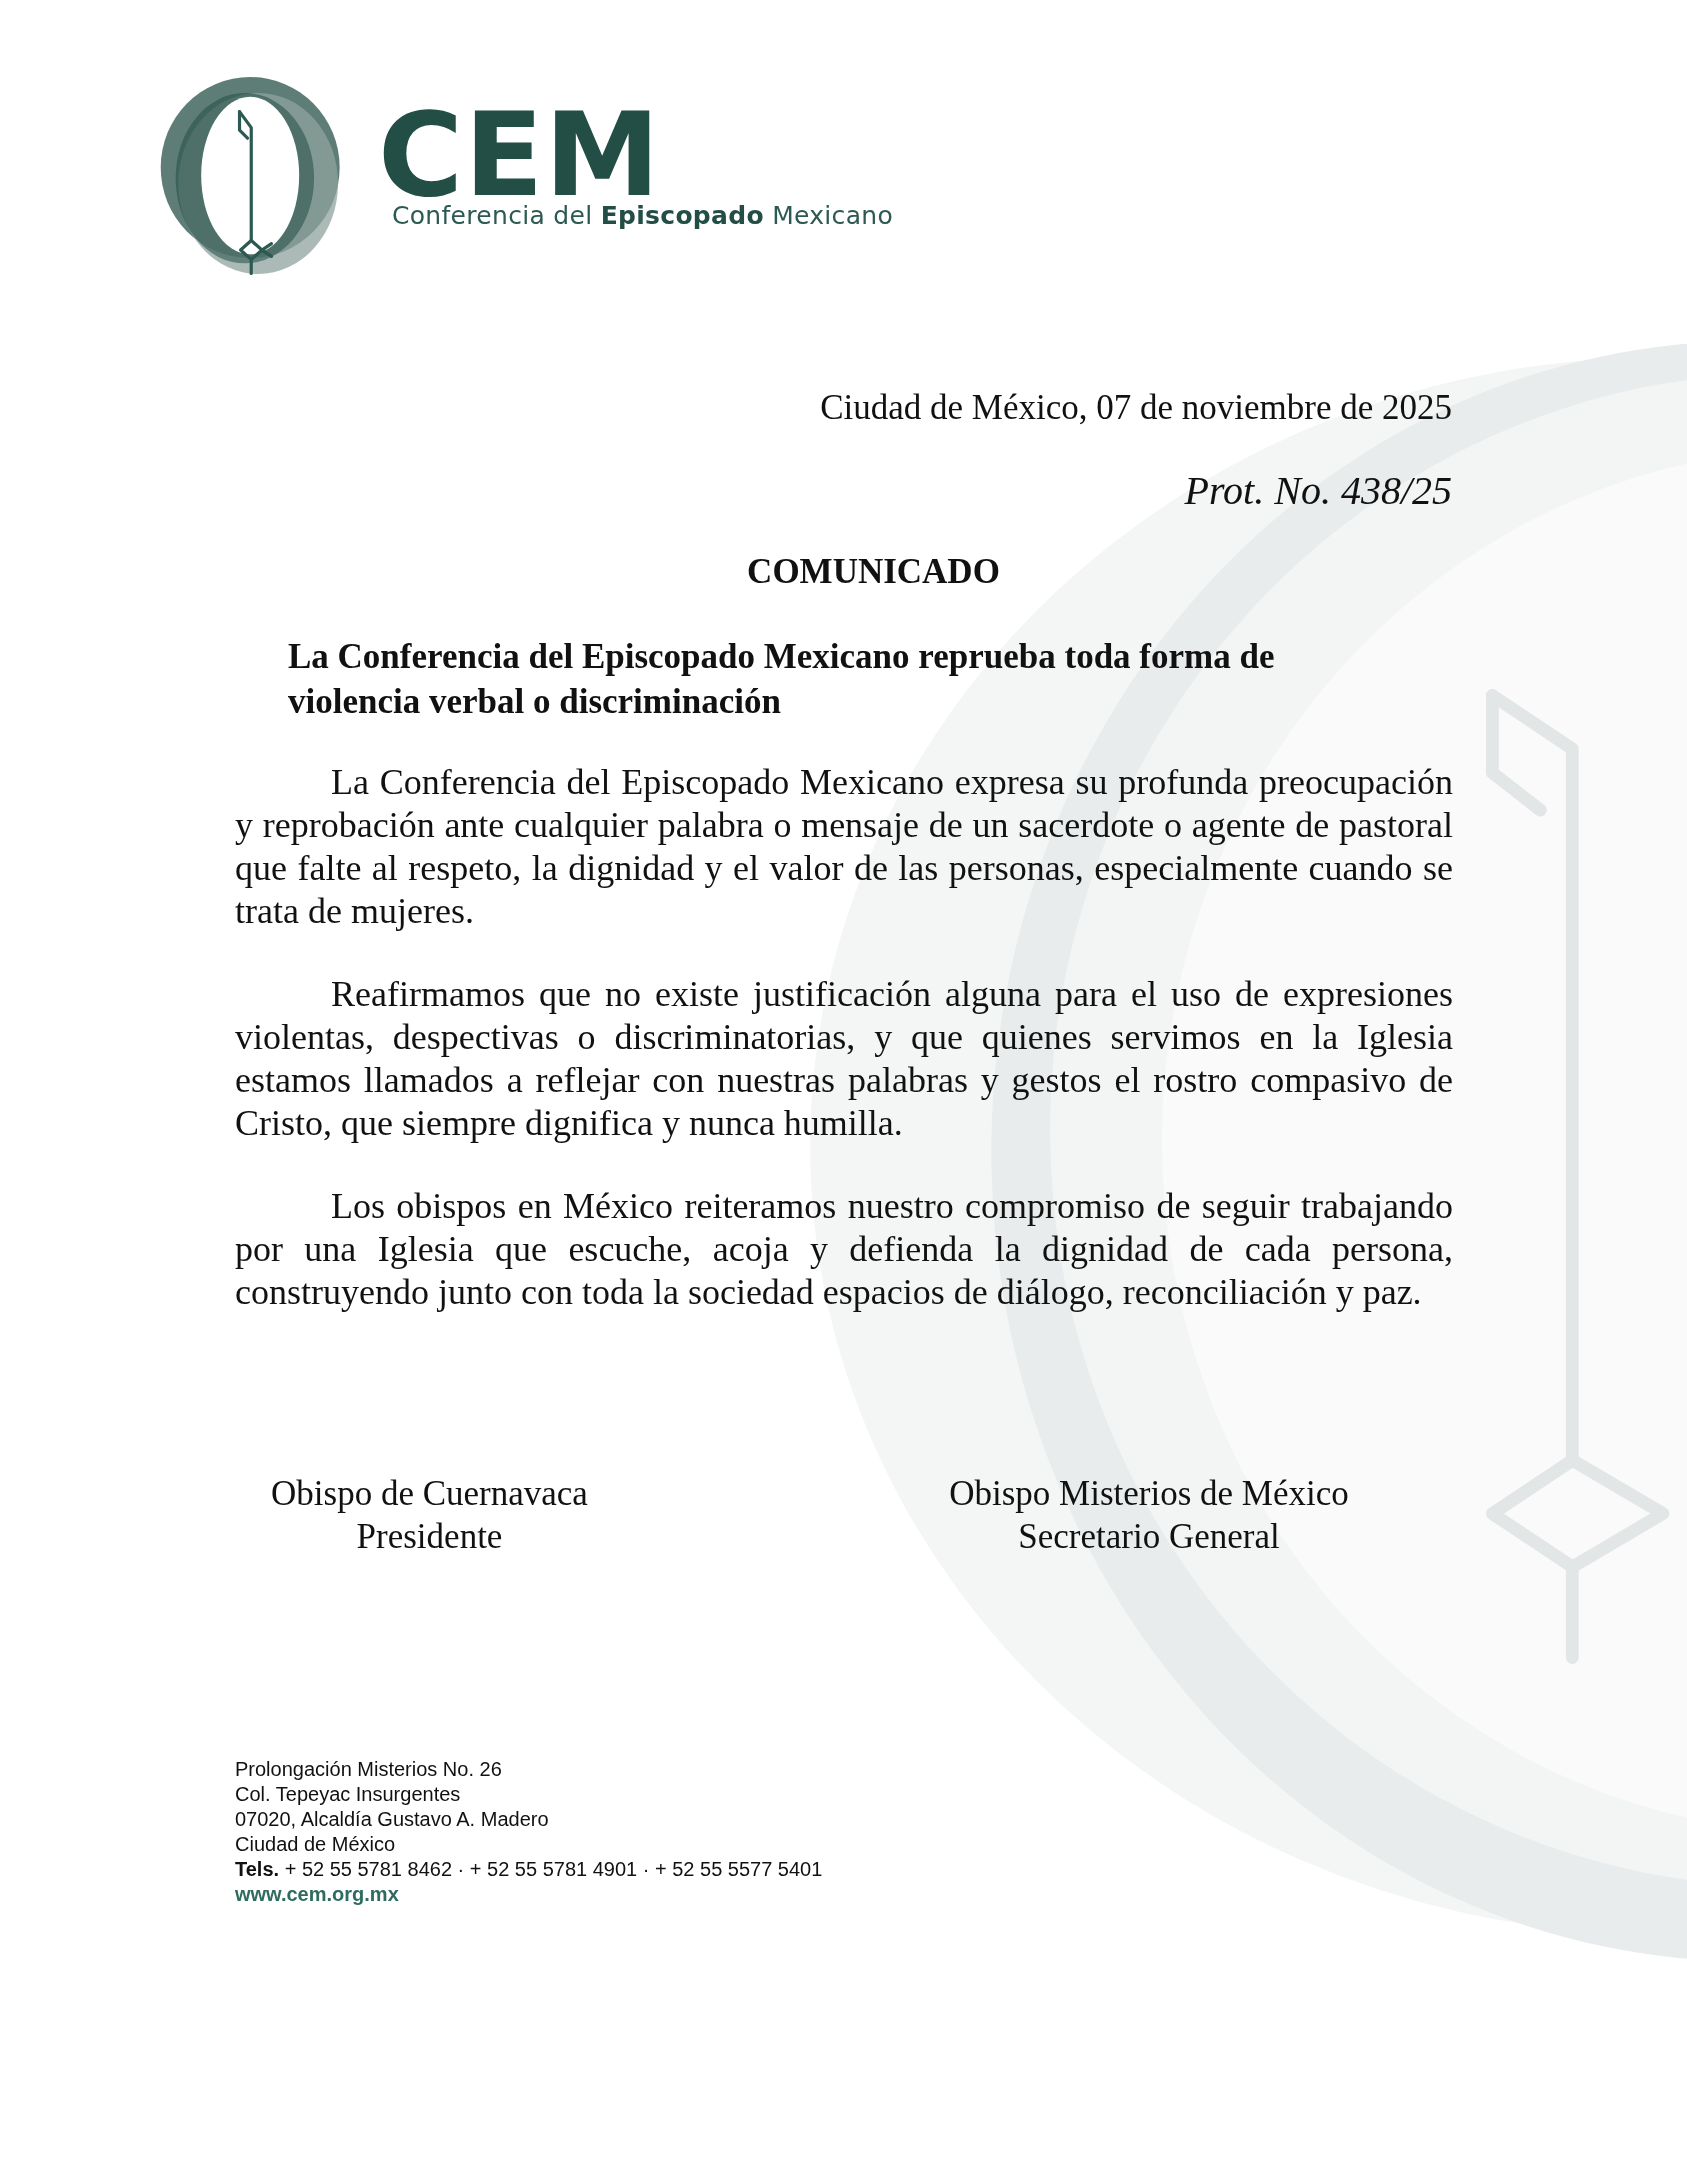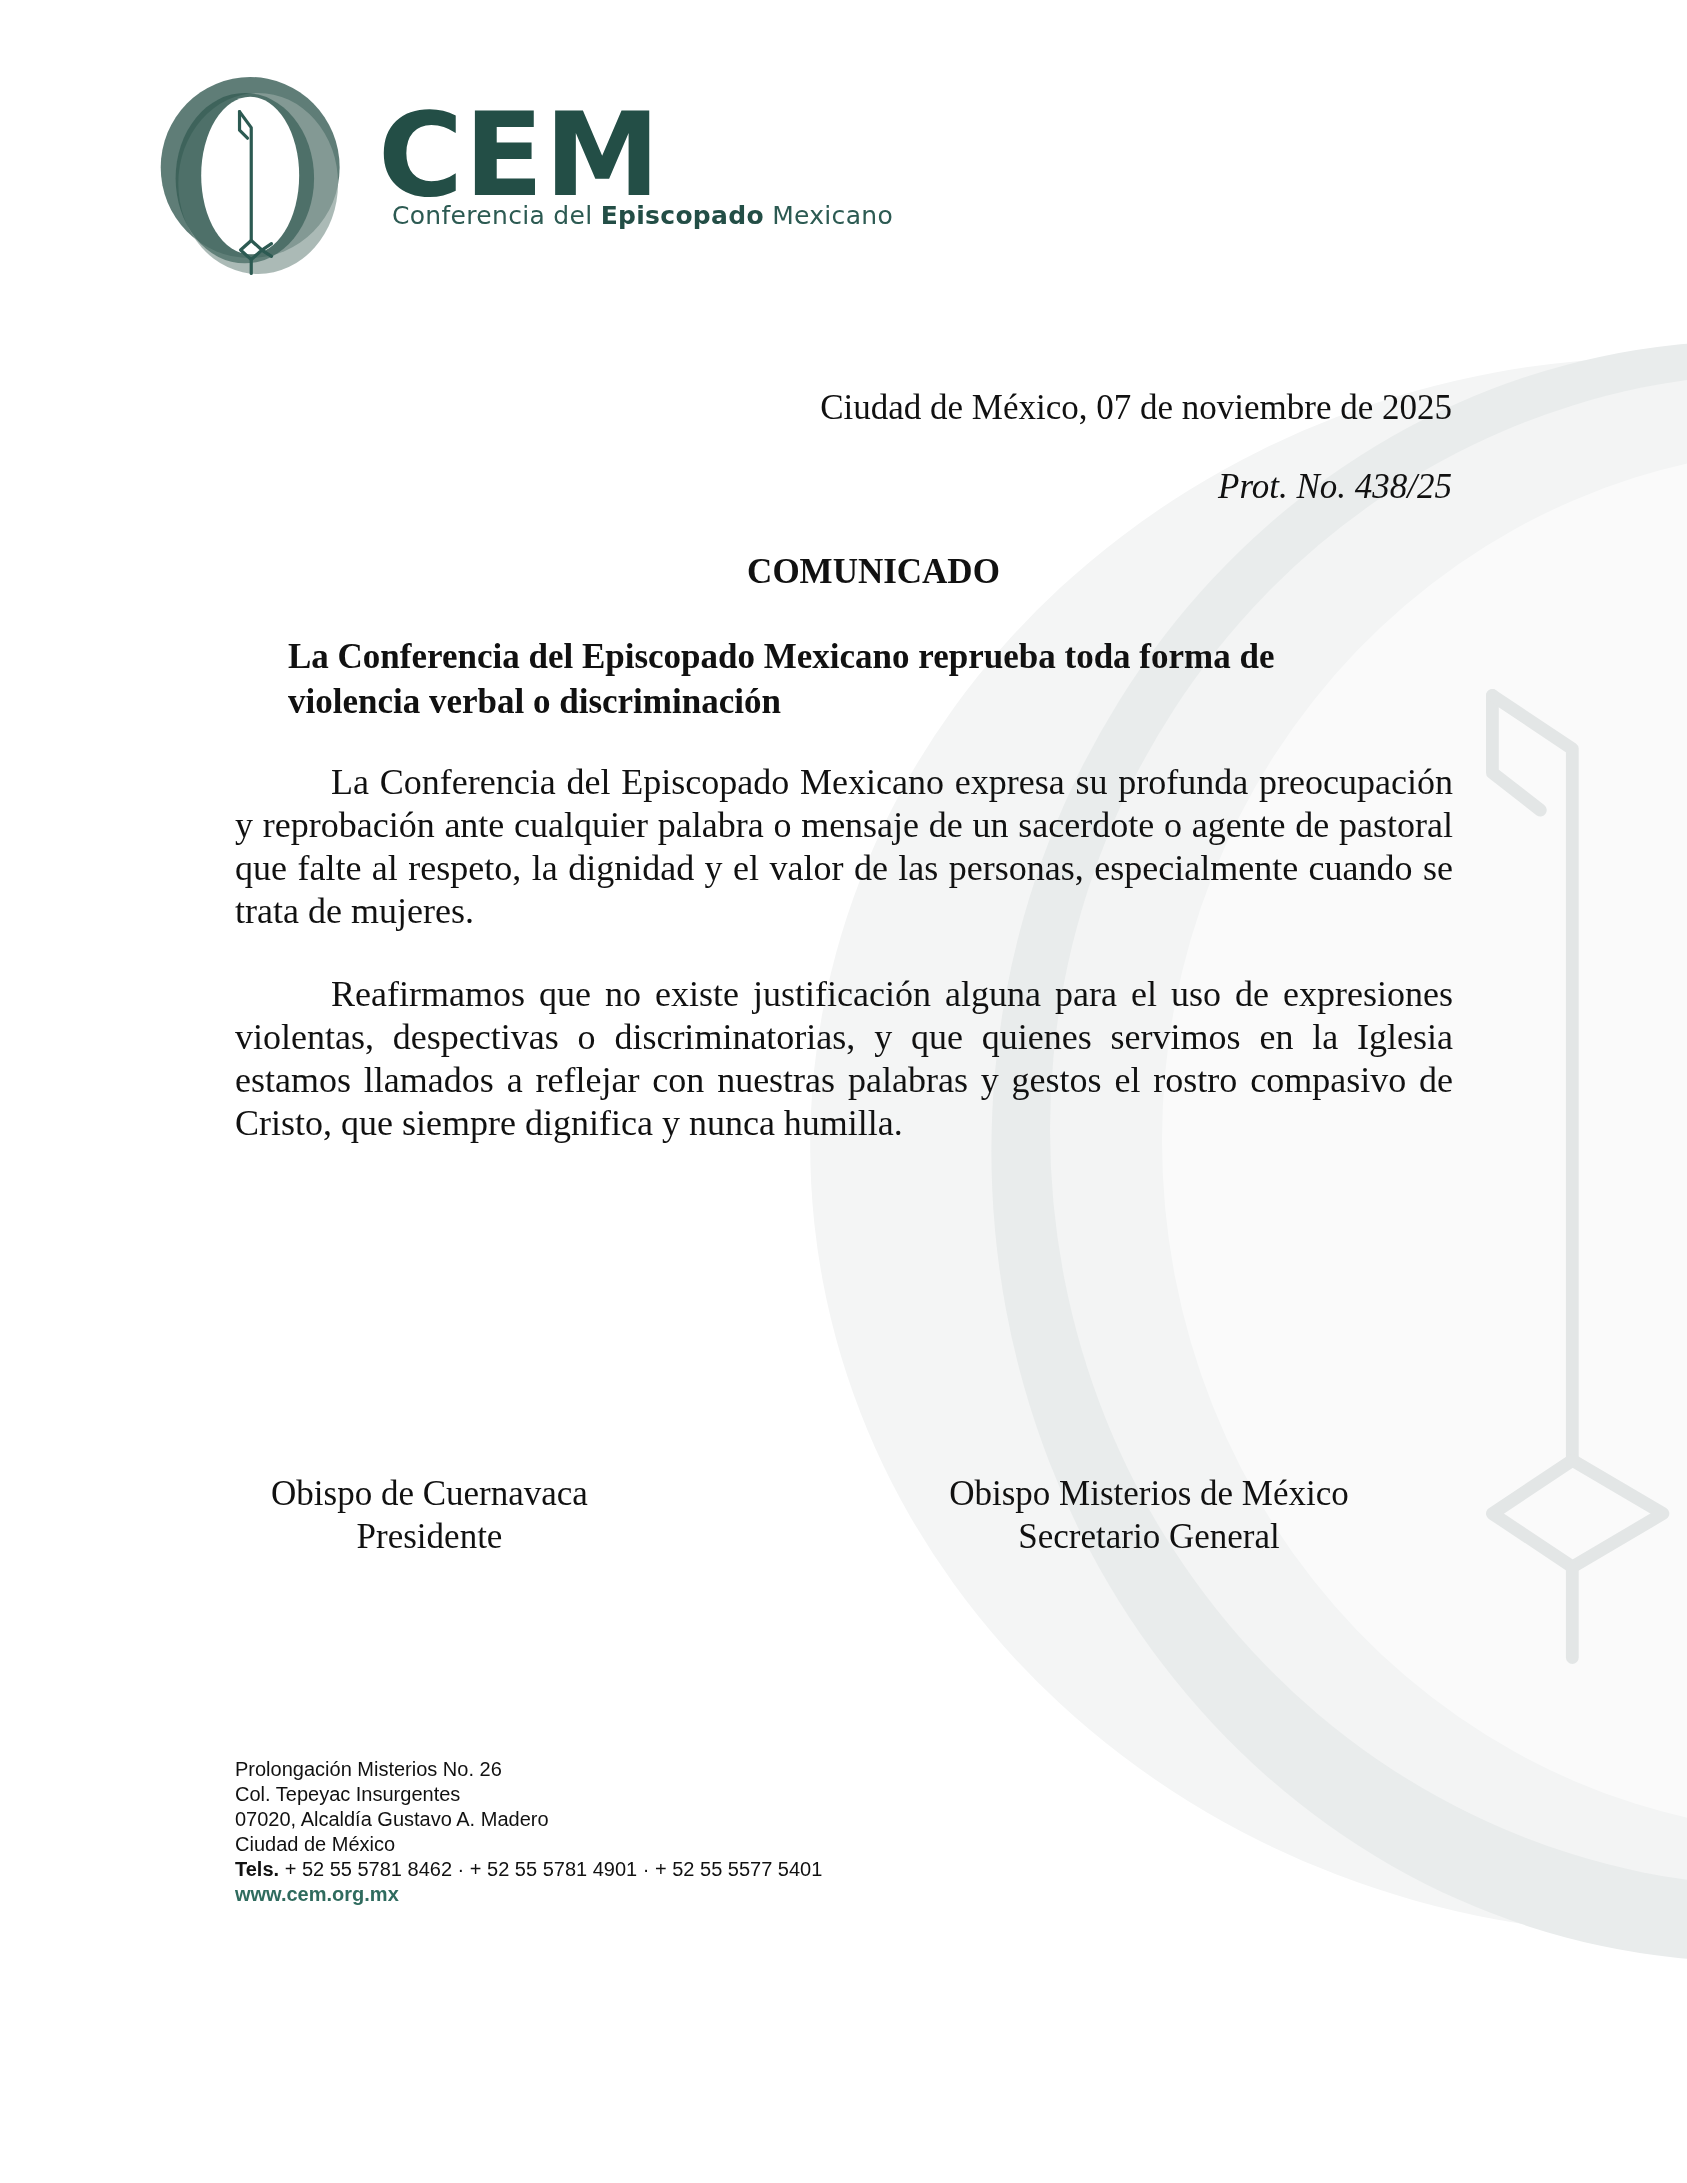--- a/index.html
+++ b/index.html
@@ -5,21 +5,21 @@
   html, body { margin: 0; padding: 0; background: #ffffff; }
   body { width: 1687px; height: 2183px; position: relative; overflow: hidden; font-family: "Liberation Serif", "DejaVu Serif", serif; color: #111; }
   .watermark { position: absolute; left: 0; top: 0; width: 1687px; height: 2183px; pointer-events: none; }
   .logo { position: absolute; left: 149px; top: 69px; width: 757px; height: 213px; }
   .logo svg { position: absolute; left: 0; top: 0; }
   .logo-cem { position: absolute; left: 229px; top: 28px; font-family: "DejaVu Sans", "Liberation Sans", sans-serif; font-weight: bold; font-size: 116px; letter-spacing: 1.1px; color: #234E46; line-height: 1; }
   .logo-sub { position: absolute; left: 243px; top: 132px; font-family: "DejaVu Sans", "Liberation Sans", sans-serif; font-size: 25px; color: #2C5A52; white-space: nowrap; letter-spacing: 0.3px; }
   .logo-sub b { font-weight: bold; color: #234E46; }
 
   .date-line { position: absolute; right: 235px; top: 388px; font-size: 35px; text-align: right; white-space: nowrap; }
-  .prot-line { position: absolute; right: 235px; top: 467px; font-size: 35px; font-style: italic; text-align: center; white-space: nowrap; margin-left: 35px; }
+  .prot-line { position: absolute; right: 235px; top: 467px; font-size: 40px; font-style: italic; text-align: center; white-space: nowrap; margin-left: 35px; }
   .heading { position: absolute; left: 0; width: 1687px; top: 552px; font-size: 35px; font-weight: bold; text-align: center; padding-left: 30px; }
   .subtitle { position: absolute; left: 288px; width: 1109px; top: 634px; font-size: 35px; font-weight: bold; text-align: left; line-height: 45px; }
 
   .body-text { position: absolute; left: 235px; width: 1218px; font-size: 36px; line-height: 43px; text-align: justify; }
   .body-text .para { text-indent: 96px; margin: 0 0 40px 0; }
 
   .sig { position: absolute; top: 1472px; font-size: 35px; line-height: 43px; text-align: center; white-space: nowrap; }
   .sig .name { font-weight: bold; }
   .sig-left { left: 235px; width: 389px; }
   .sig-right { left: 917px; width: 464px; }
@@ -64,20 +64,21 @@
 </div>
 
 <div class="date-line">Ciudad de México, 07 de noviembre de 2025</div>
 <div class="prot-line">Prot. No. 438/25</div>
 <div class="heading">COMUNICADO</div>
 <div class="subtitle">La Conferencia del Episcopado Mexicano reprueba toda forma de violencia verbal o discriminación</div>
 
 <div class="body-text" style="top:761px;">
   <p class="para">La Conferencia del Episcopado Mexicano expresa su profunda preocupación y reprobación ante cualquier palabra o mensaje de un sacerdote o agente de pastoral que falte al respeto, la dignidad y el valor de las personas, especialmente cuando se trata de mujeres.</p>
   <p class="para">Reafirmamos que no existe justificación alguna para el uso de expresiones violentas, despectivas o discriminatorias, y que quienes servimos en la Iglesia estamos llamados a reflejar con nuestras palabras y gestos el rostro compasivo de Cristo, que siempre dignifica y nunca humilla.</p>
+  <p class="para">Los obispos en México reiteramos nuestro compromiso de seguir trabajando por una Iglesia que escuche, acoja y defienda la dignidad de cada persona, construyendo junto con toda la sociedad espacios de diálogo, reconciliación y paz.</p>
 </div>
 
 <div class="sig sig-left">
   <div>Obispo de Cuernavaca</div>
   <div>Presidente</div>
 </div>
 <div class="sig sig-right">
   <div>Obispo Misterios de México</div>
   <div>Secretario General</div>
 </div>

